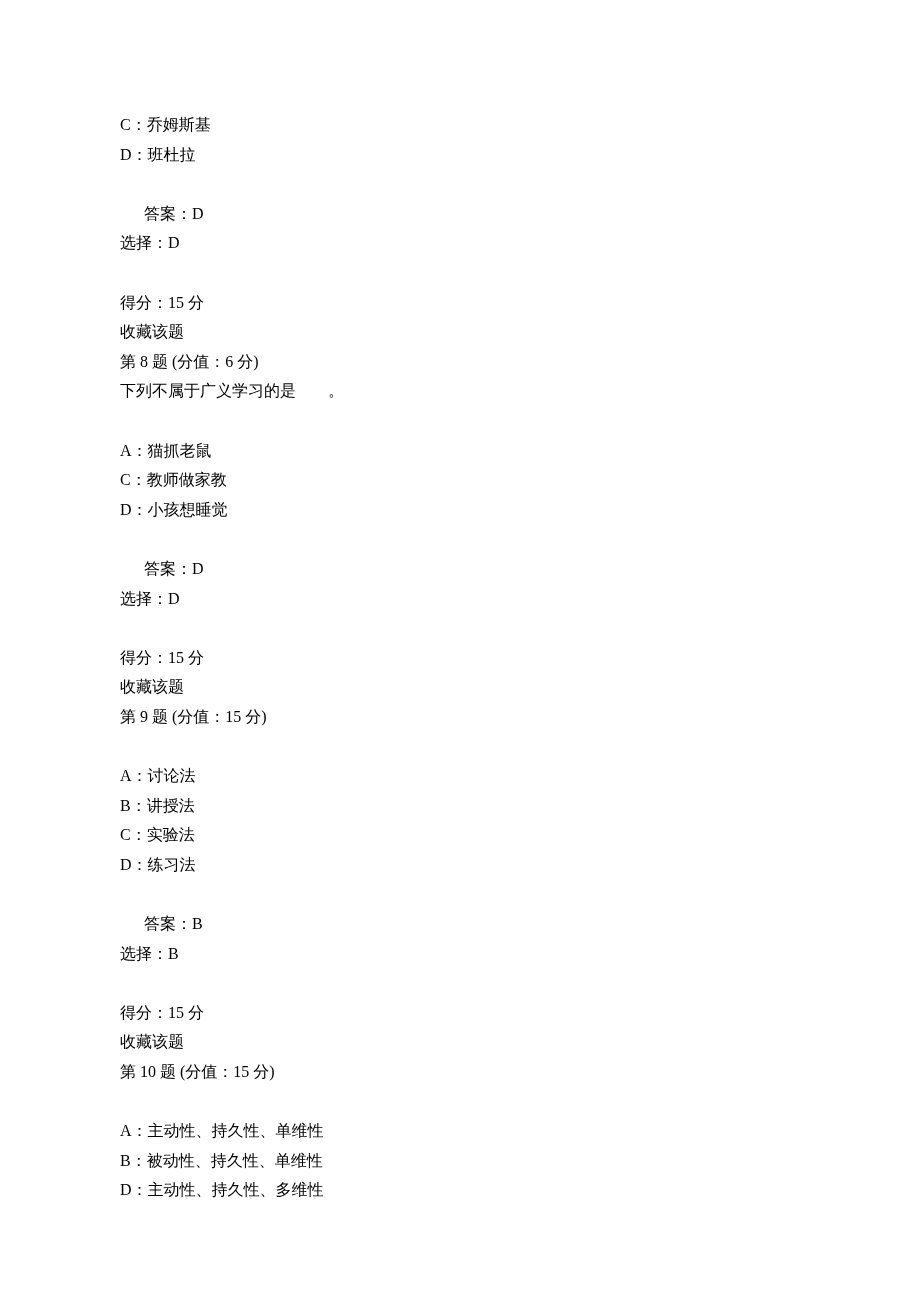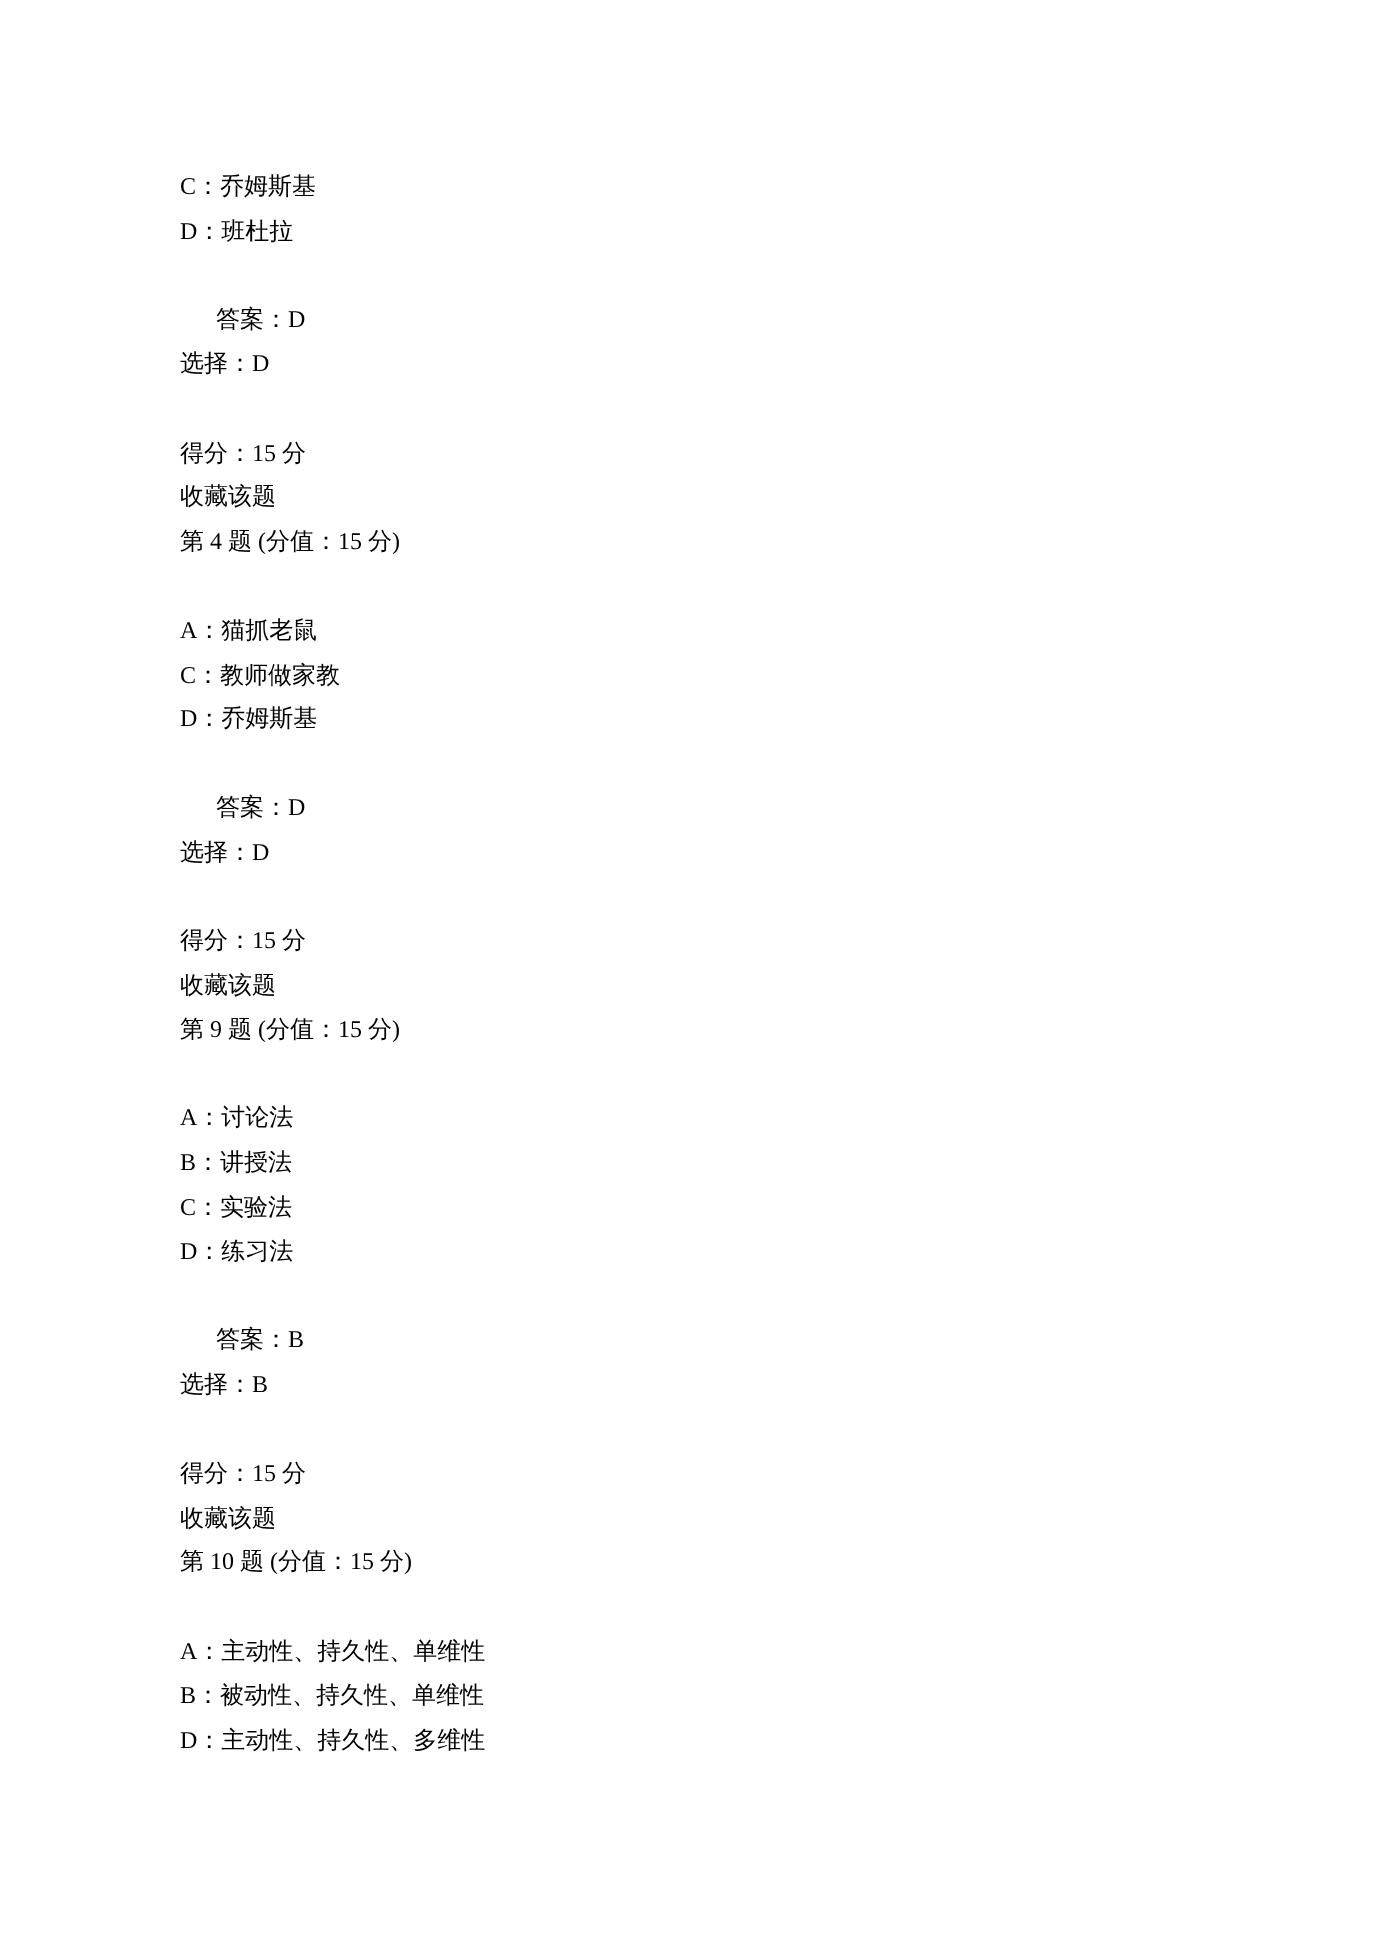--- a/index.html
+++ b/index.html
@@ -33,25 +33,26 @@
   <div class="line">&nbsp;</div>
   <div class="line indent"><span>答案：</span><span>D</span></div>
   <div class="line"><span>选择：</span><span>D</span></div>
 </div>
 
 <div class="line">&nbsp;</div>
 
 <div>
   <div class="line"><span>得分：</span><span>15 分</span></div>
   <div class="line">收藏该题</div>
-  <div class="line">第 4 题 (分值：15 分)</div>
+  <div class="line">第 8 题 (分值：6 分)</div>
+  <div class="line">下列不属于广义学习的是        。</div>
   <div class="line">&nbsp;</div>
   <div class="line">A：猫抓老鼠</div>
   <div class="line">C：教师做家教</div>
-  <div class="line">D：乔姆斯基</div>
+  <div class="line">D：小孩想睡觉</div>
   <div class="line">&nbsp;</div>
   <div class="line indent"><span>答案：</span><span>D</span></div>
   <div class="line"><span>选择：</span><span>D</span></div>
 </div>
 
 <div class="line">&nbsp;</div>
 
 <div>
   <div class="line"><span>得分：</span><span>15 分</span></div>
   <div class="line">收藏该题</div>

